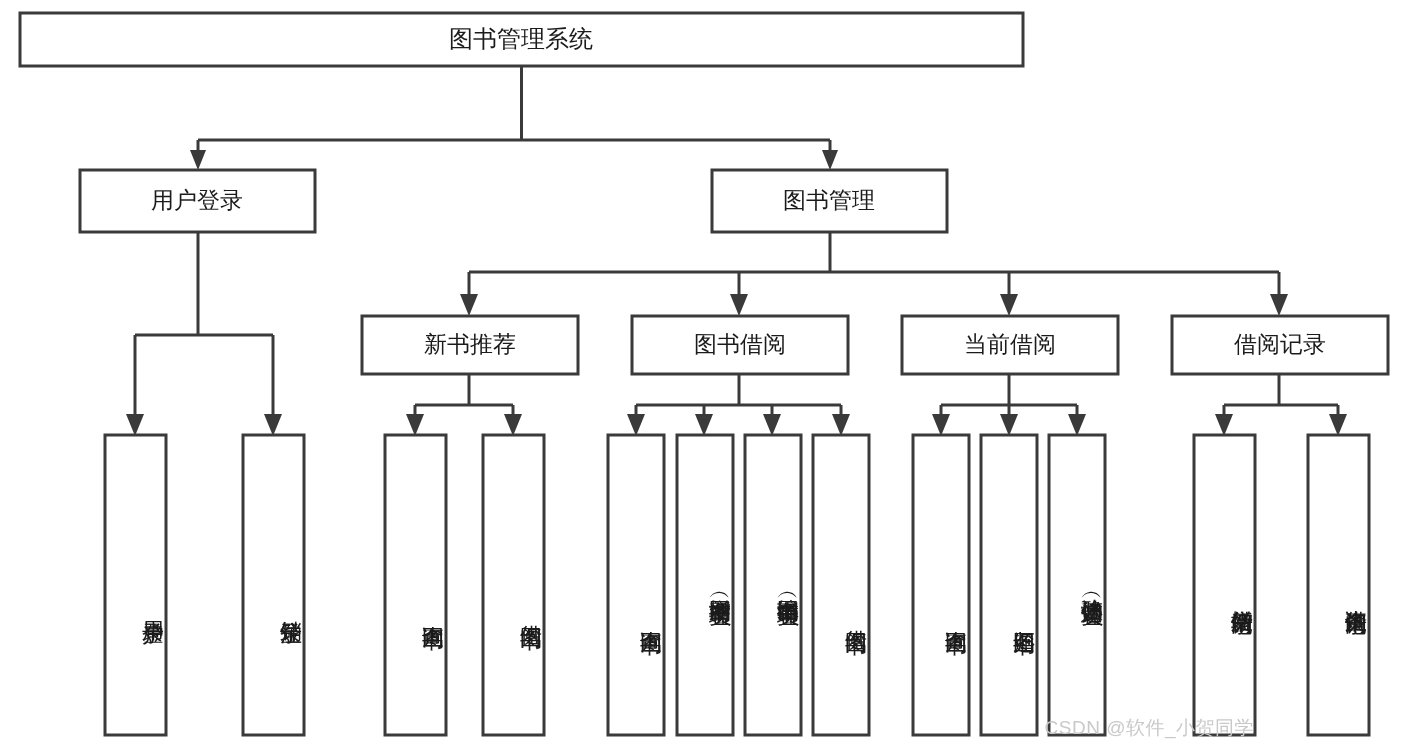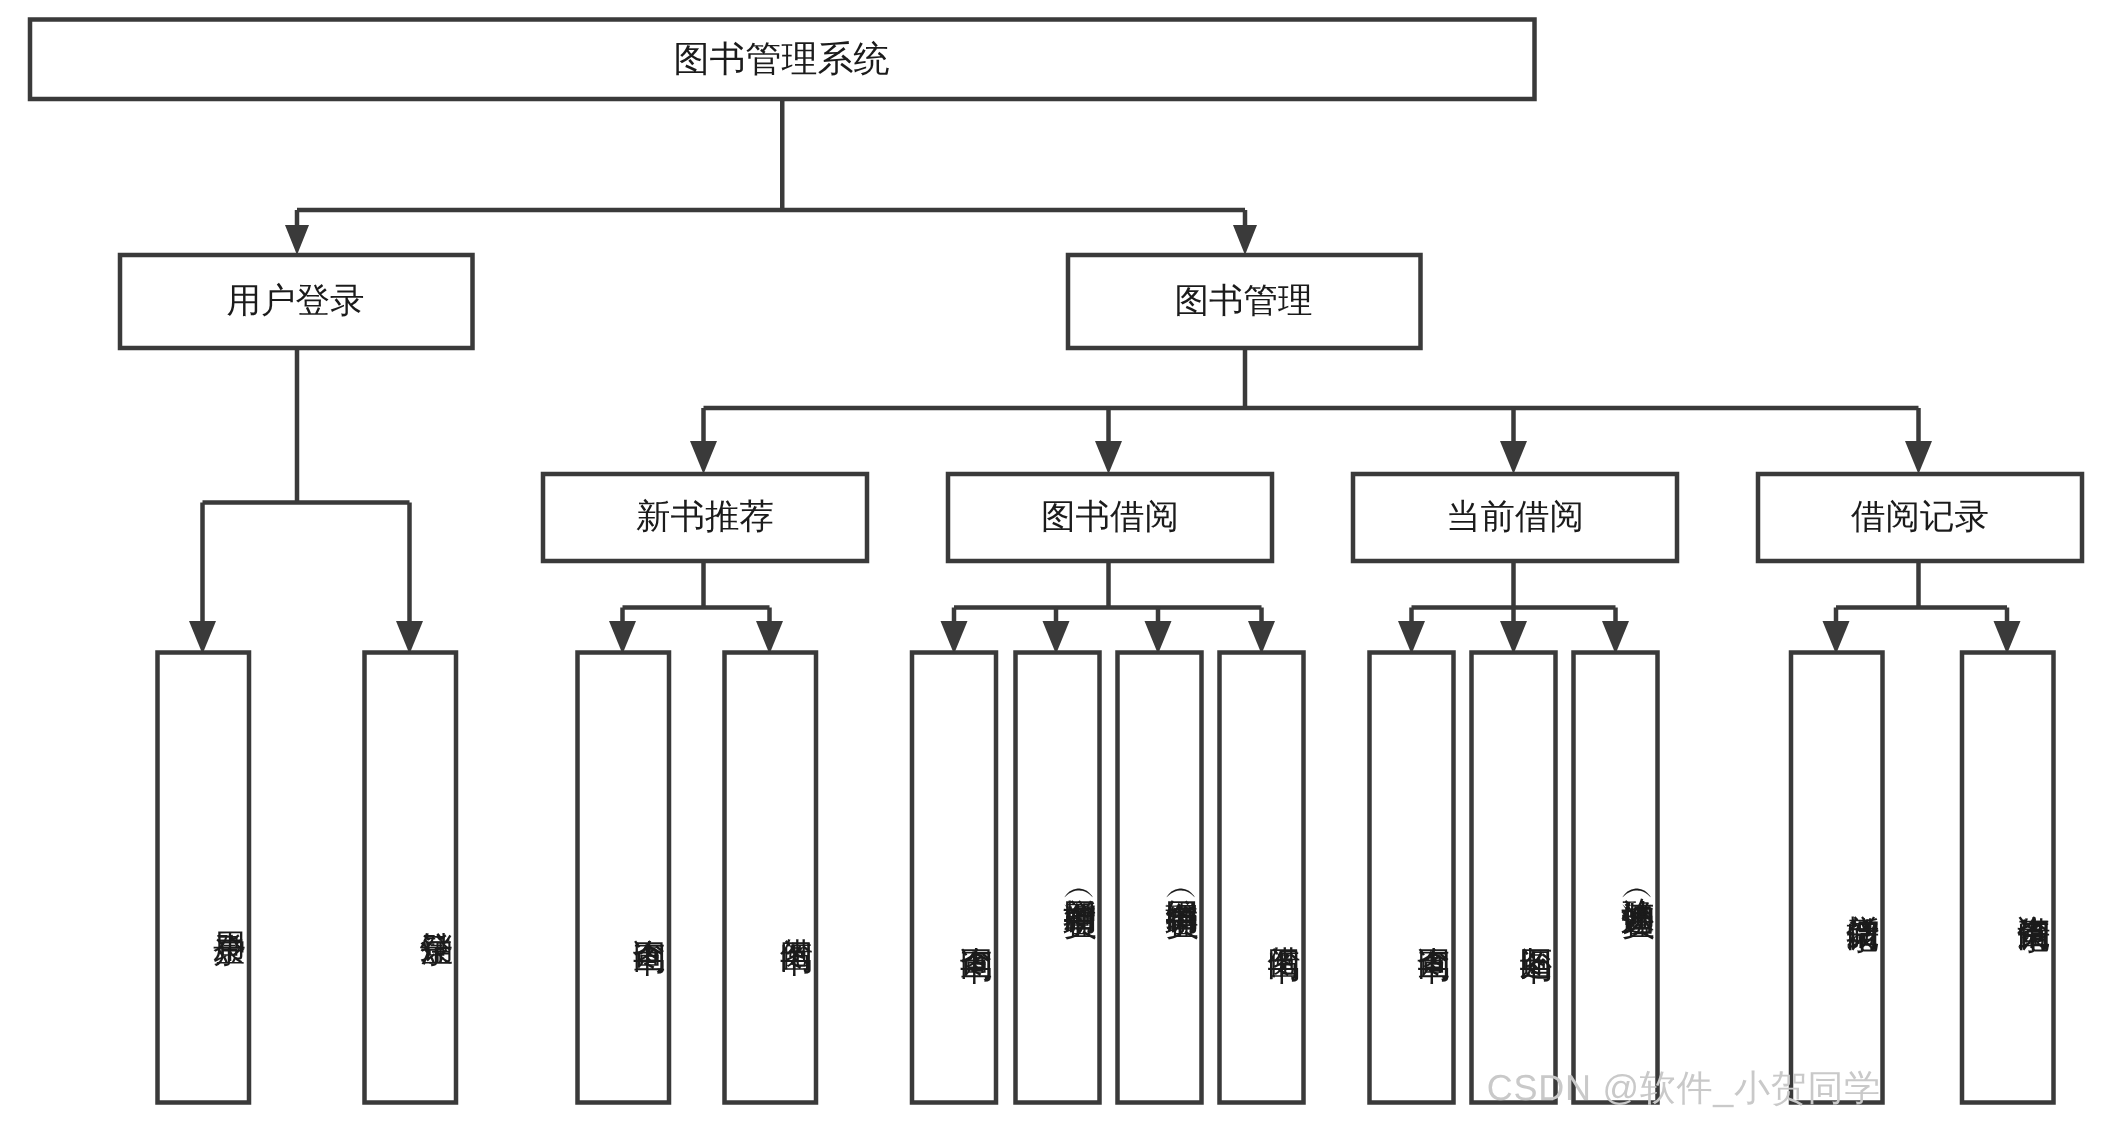--- a/index.html
+++ b/index.html
@@ -66,21 +66,21 @@
     align-items: flex-start;
     justify-content: center;
     white-space: nowrap;
     pointer-events: none;
   }
   #watermark {
     position: absolute;
     right: 8px;
     bottom: 6px;
     font-family: "Liberation Sans", "DejaVu Sans", sans-serif;
-    font-size: 24px;
+    font-size: 19px;
     color: #c9c9c9;
     letter-spacing: 0.5px;
     white-space: nowrap;
     pointer-events: none;
   }
 </style>
 </head>
 <body>
 
 <div id="diagram-root">

